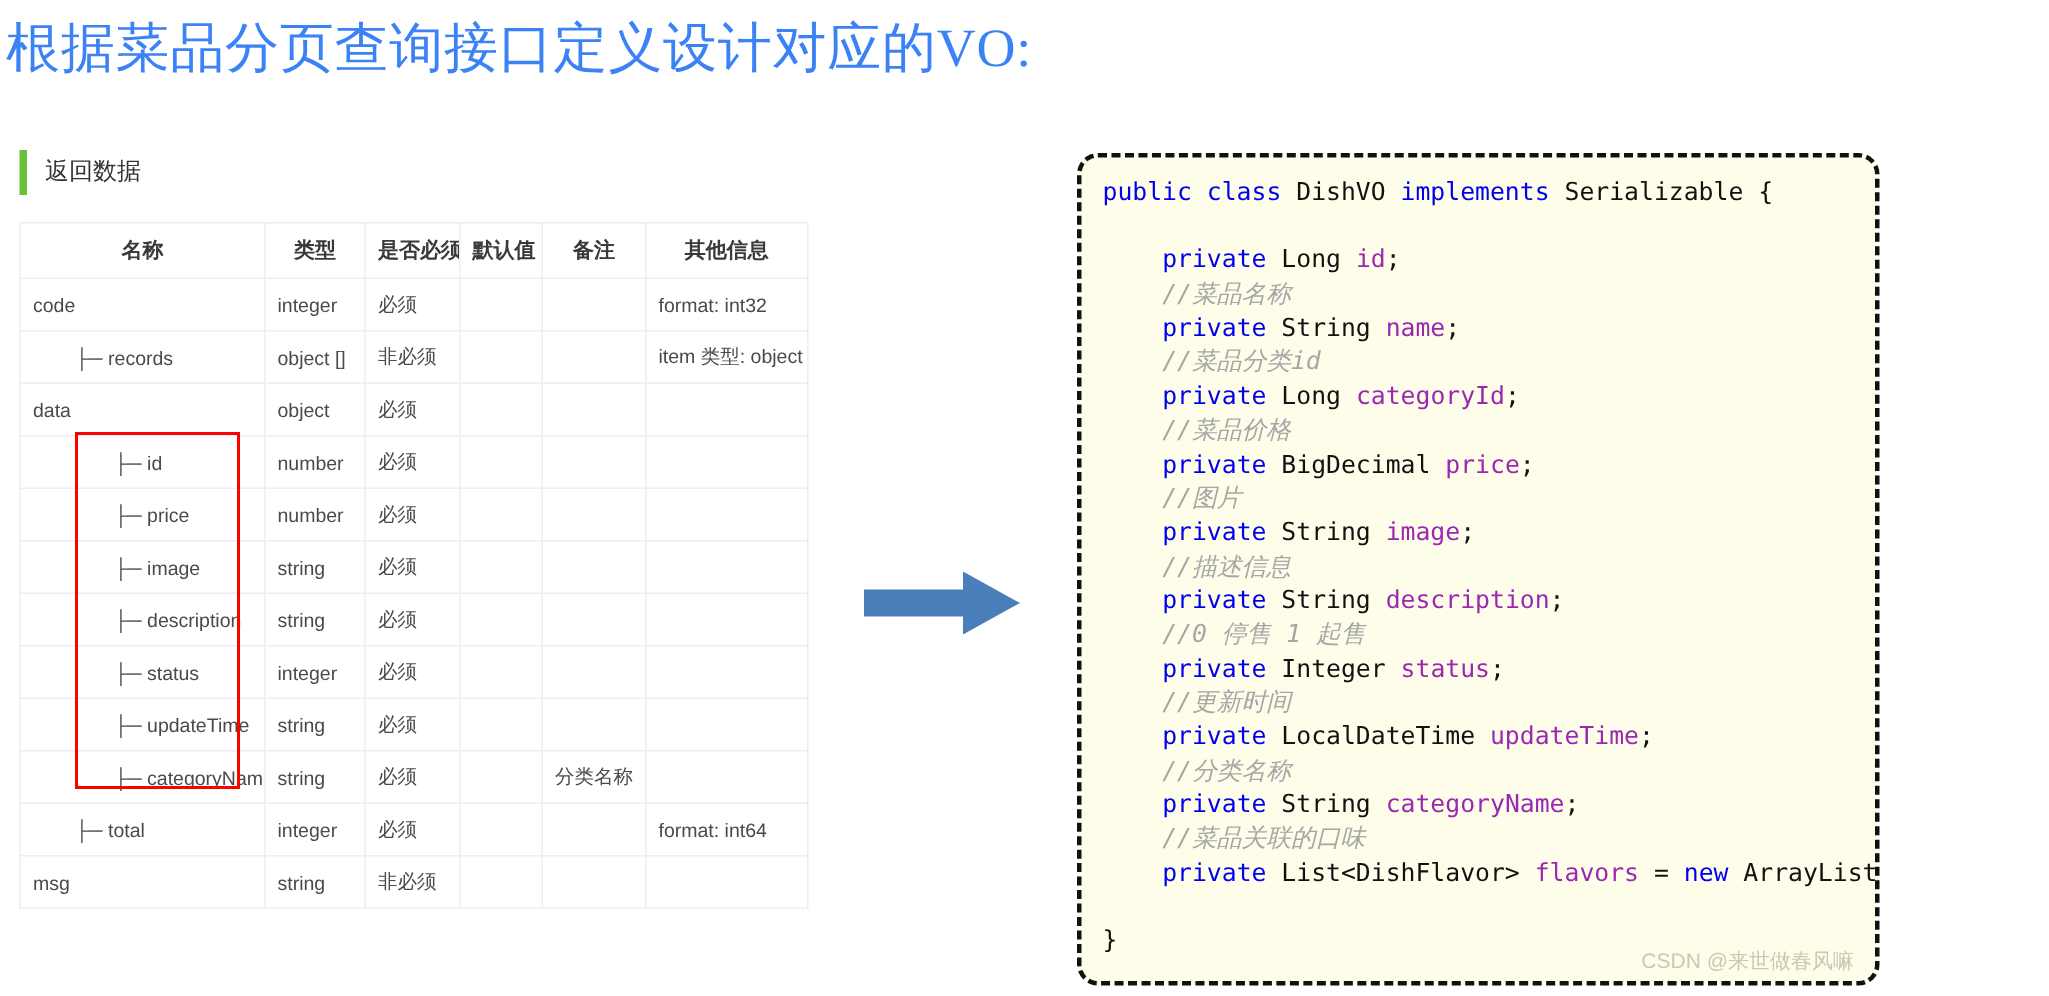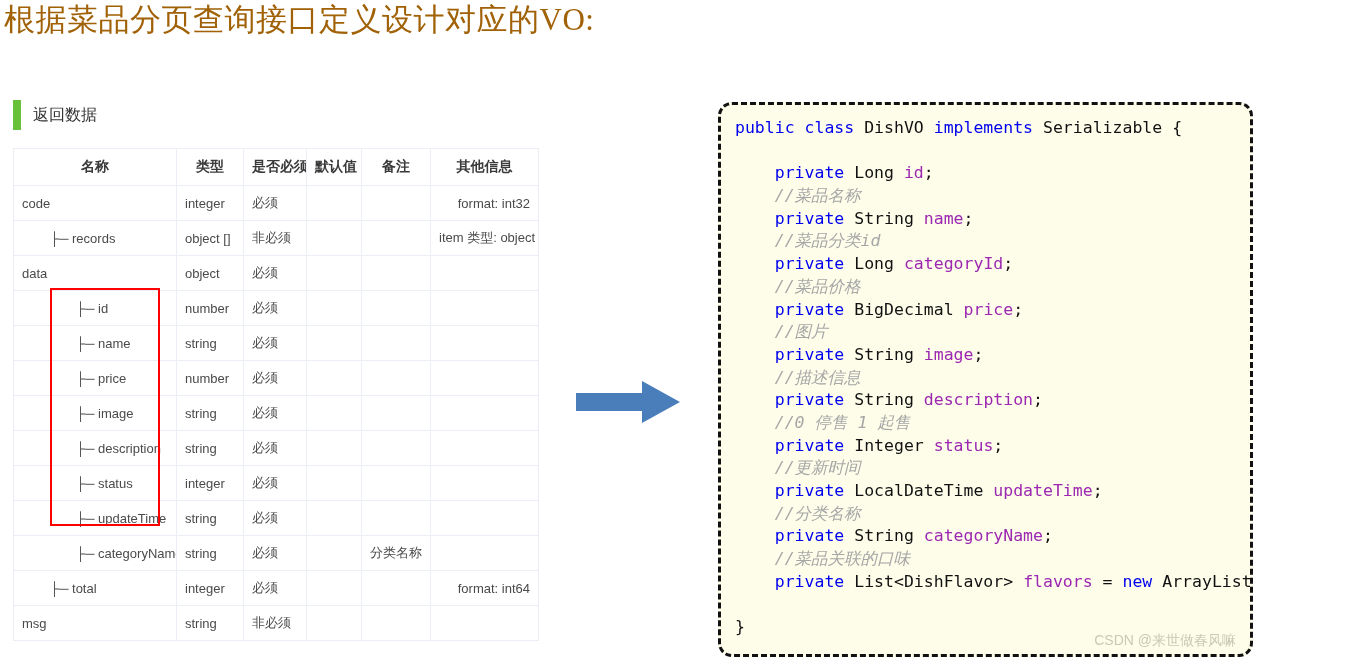--- a/index.html
+++ b/index.html
@@ -15,38 +15,38 @@
   #root {
     position: relative;
     width: 1366px;
     height: 664px;
   }
 
   
   #page-title {
     position: absolute;
     left: 4px;
-    top: 0px;
+    top: 12px;
     font-family: "Liberation Serif", "DejaVu Serif", serif;
-    font-size: 31px;
+    font-size: 36px;
     line-height: 40px;
-    color: #a16207;
+    color: #3b82f6;
     letter-spacing: 0.5px;
     white-space: nowrap;
   }
 
   
   #section-heading {
     position: absolute;
     left: 13px;
     top: 100px;
     height: 30px;
     display: flex;
     align-items: center;
-    border-left: 8px solid #15803d;
+    border-left: 5px solid #15803d;
     padding-left: 12px;
     box-sizing: border-box;
   }
   #section-heading span {
     font-size: 16px;
     color: #333333;
     line-height: 30px;
   }
 
   
@@ -92,21 +92,21 @@
   #api-table tbody td.cell-type,
   #api-table tbody td.cell-req {
     text-align: left;
     color: #4a4a4a;
   }
   #api-table tbody td.cell-def,
   #api-table tbody td.cell-note {
     text-align: right;
   }
   #api-table tbody td.cell-other {
-    text-align: right;
+    text-align: left;
     color: #4a4a4a;
   }
   .ind-0 { padding-left: 8px !important; }
   .ind-1 { padding-left: 36px !important; }
   .ind-2 { padding-left: 62px !important; }
 
   
   #highlight-box {
     position: absolute;
     left: 50px;
@@ -227,28 +227,20 @@
         </tr>
         <tr>
           <td class="cell-name ind-2">├─ id</td>
           <td class="cell-type">number</td>
           <td class="cell-req">必须</td>
           <td class="cell-def"></td>
           <td class="cell-note"></td>
           <td class="cell-other"></td>
         </tr>
         <tr>
-          <td class="cell-name ind-2">├─ name</td>
-          <td class="cell-type">string</td>
-          <td class="cell-req">必须</td>
-          <td class="cell-def"></td>
-          <td class="cell-note"></td>
-          <td class="cell-other"></td>
-        </tr>
-        <tr>
           <td class="cell-name ind-2">├─ price</td>
           <td class="cell-type">number</td>
           <td class="cell-req">必须</td>
           <td class="cell-def"></td>
           <td class="cell-note"></td>
           <td class="cell-other"></td>
         </tr>
         <tr>
           <td class="cell-name ind-2">├─ image</td>
           <td class="cell-type">string</td>

